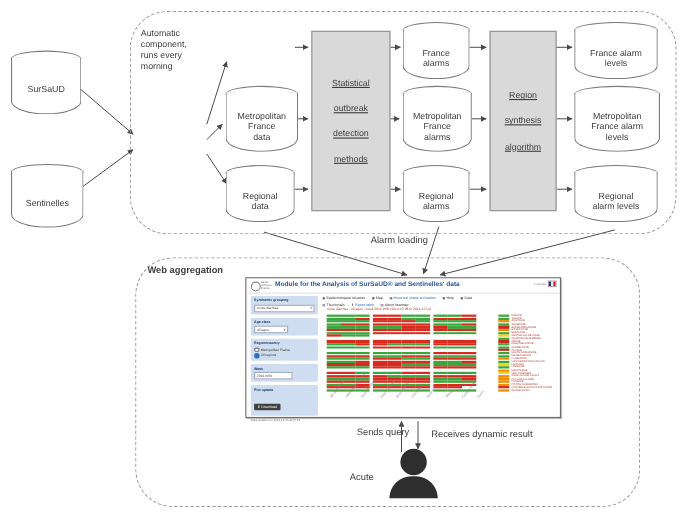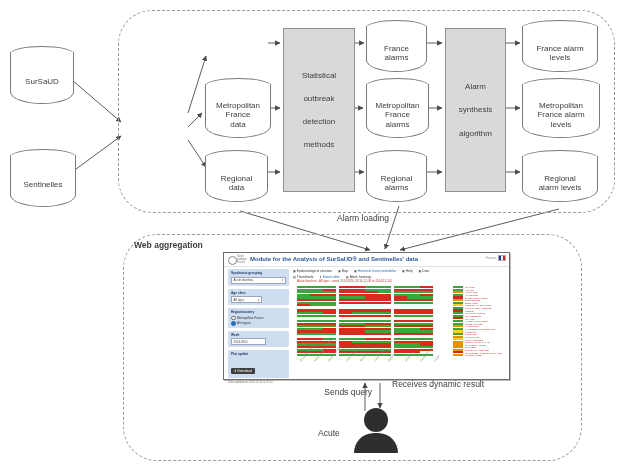--- a/index.html
+++ b/index.html
@@ -17,21 +17,21 @@
       border-radius:0 0 50% 50% / 0 0 12px 12px;}
   .cyl .cyl-top{position:absolute;left:0;right:0;top:0;height:13px;background:#fff;
       border:1px solid #7a7a7a;border-radius:50%;}
   .cyl .cyl-label{position:absolute;left:0;right:0;top:16px;bottom:2px;display:flex;
       align-items:center;justify-content:center;text-align:center;font-size:8px;
       line-height:1.15;color:#3d3d3d;white-space:pre-line;}
 
   
   .gbox{position:absolute;background:#d9d9d9;border:1px solid #8f8f8f;display:flex;
       align-items:center;justify-content:center;text-align:center;font-size:8px;
-      color:#3d3d3d;white-space:pre-line;line-height:1.25;}
+      color:#3d3d3d;white-space:pre-line;line-height:1.25;text-decoration:underline;}
   .gbox.tall{line-height:2.9;}
 
   .note{position:absolute;font-size:8px;line-height:1.25;color:#3d3d3d;white-space:pre-line;}
   .plain-label{position:absolute;font-size:8.5px;color:#3d3d3d;}
 
   
   .user-head{position:absolute;width:24px;height:24px;border-radius:50%;background:#2e2e2e;}
   .user-body{position:absolute;width:44px;height:20px;border-radius:22px 22px 0 0;background:#2e2e2e;}
 
   
@@ -112,20 +112,24 @@
       <line x1="240" y1="211" x2="370" y2="250"></line>
       <line x1="399" y1="206" x2="385" y2="249"></line>
       <line x1="559" y1="209" x2="400" y2="250"></line>
       <line x1="365" y1="411" x2="365" y2="383"></line>
       <line x1="380" y1="383" x2="380" y2="408"></line>
     </g>
   </svg>
 
   <div class="dashed" style="left:118px;top:10px;width:495px;height:201px;"></div>
 
+  <div class="note" style="left:128px;top:26px;width:62px;">Automatic
+component,
+runs every
+morning</div>
 
   <div class="cyl" style="left:10px;top:149px;width:66px;height:58px;">
     <div class="cyl-top"></div>
       <div class="cyl-body"></div>
     <span class="cyl-label">Sentinelles</span>
   </div>
   <div class="cyl" style="left:10px;top:46px;width:64px;height:58px;">
     <div class="cyl-top"></div>
       <div class="cyl-body"></div>
     <span class="cyl-label">SurSaUD</span>
@@ -164,21 +168,21 @@
 France
 alarms</span>
   </div>
   <div class="cyl" style="left:366px;top:150px;width:61px;height:52px;">
     <div class="cyl-top"></div>
       <div class="cyl-body"></div>
     <span class="cyl-label">Regional
 alarms</span>
   </div>
 
-  <div class="gbox tall" style="left:445px;top:28px;width:59px;height:162px;">Alarm
+  <div class="gbox tall" style="left:445px;top:28px;width:59px;height:162px;">Region
 synthesis
 algorithm</div>
 
   <div class="cyl" style="left:522px;top:20px;width:76px;height:52px;">
     <div class="cyl-top"></div>
       <div class="cyl-body"></div>
     <span class="cyl-label">France alarm
 levels</span>
   </div>
   <div class="cyl" style="left:522px;top:78px;width:78px;height:60px;">
@@ -746,18 +750,18 @@
           <span style="left: 76px;">Chickenpox</span>
           <span style="left: 90.2px;">Asthma</span>
           <span style="left: 107.4px;">Allergy</span>
           <span style="left: 121.6px;">Conjunctivitis</span>
           <span style="left: 135.8px;">Fever</span>
         </div>
     </div>
   </div>
 
   <div class="plain-label" style="left:316px;top:387px;width:56px;text-align:right;">Sends query</div>
-  <div class="plain-label" style="left:392px;top:379px;">Receives dynamic result</div>
+  <div class="plain-label" style="left:392px;top:389px;">Receives dynamic result</div>
   <div class="plain-label" style="left:318px;top:428px;">Acute</div>
   <div class="user-head" style="left:364px;top:408px;"></div>
   <div class="user-body" style="left:354px;top:433px;"></div>
 
 </div>
 
 </body></html>

